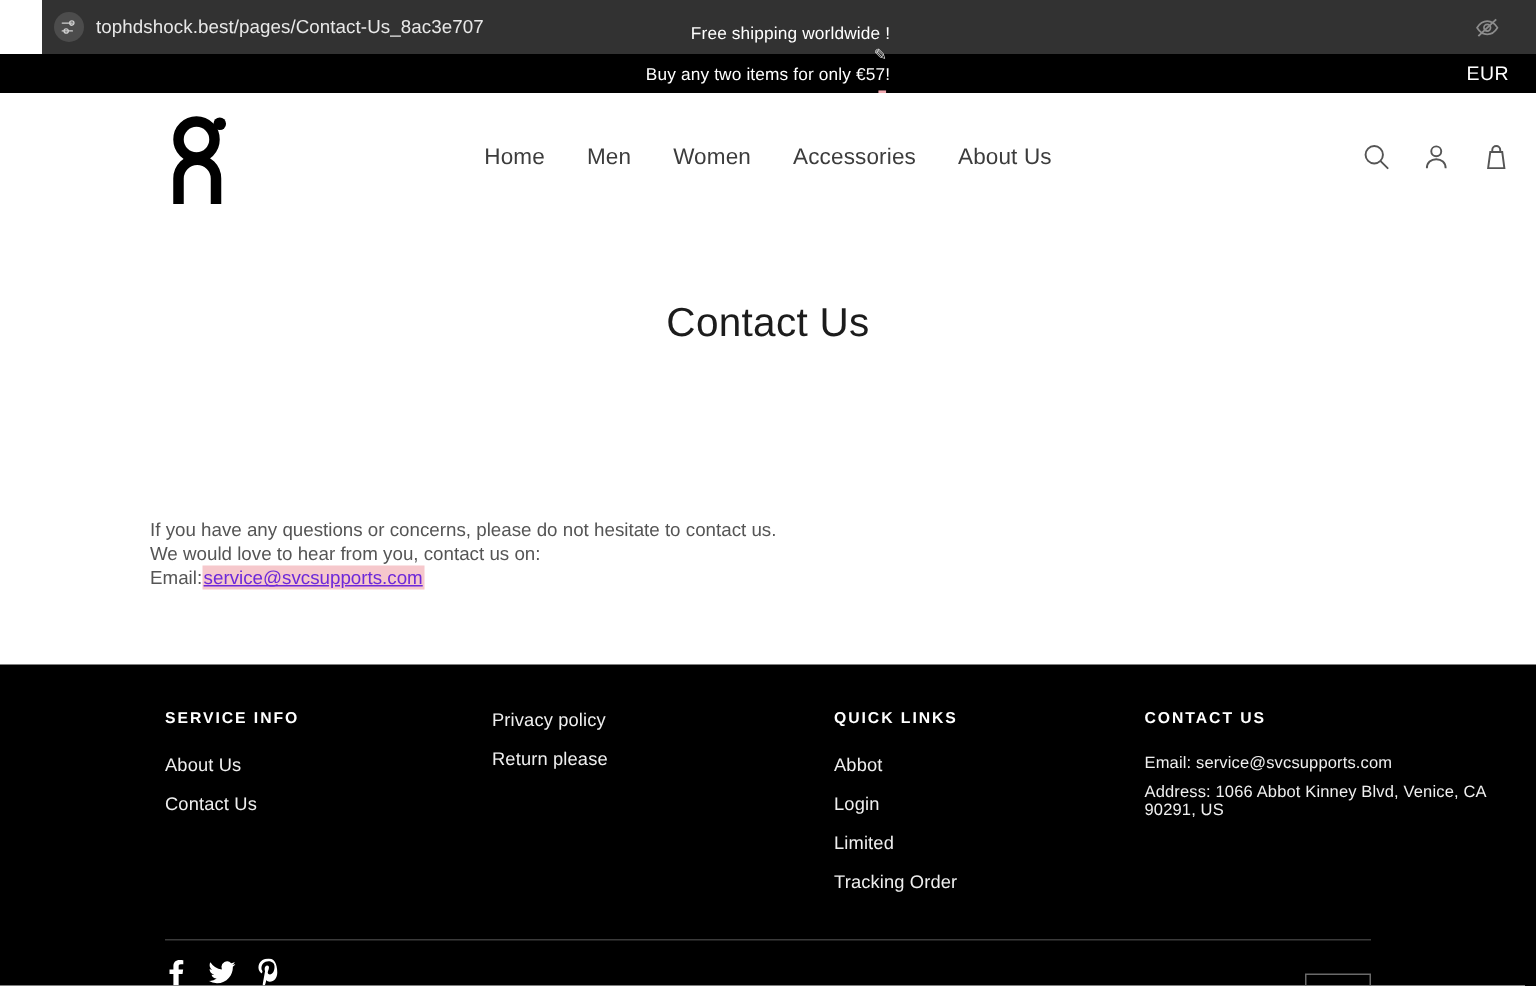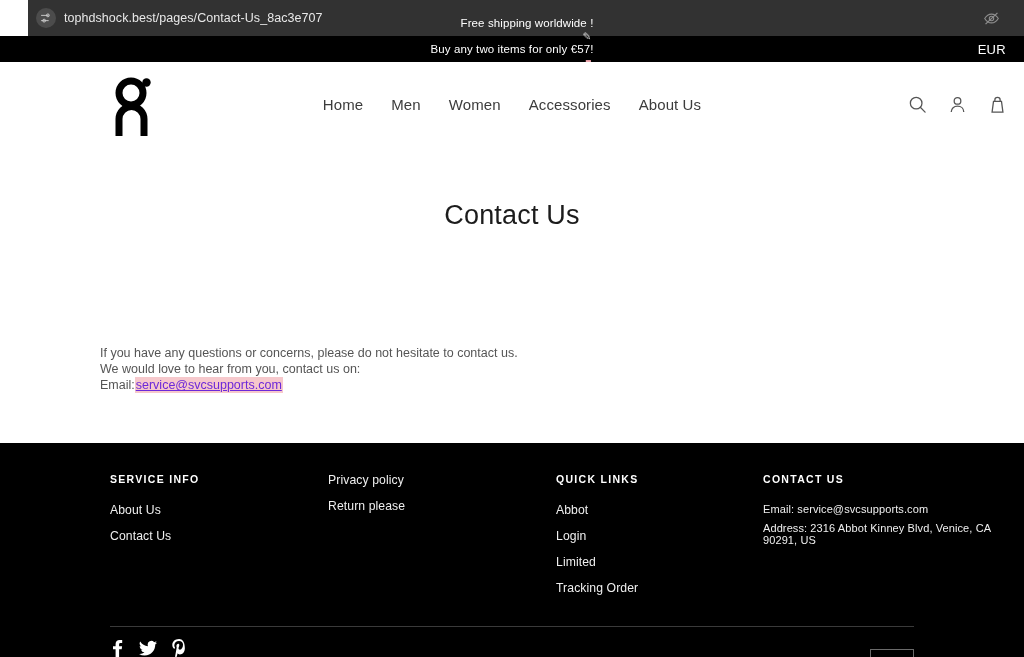--- a/index.html
+++ b/index.html
@@ -305,21 +305,21 @@
       <h4>QUICK LINKS</h4>
       <a href="#">Abbot</a>
       <a href="#">Login</a>
       <a href="#">Limited</a>
       <a href="#">Tracking Order</a>
     </div>
 
     <div class="fcol fcol-4">
       <h4>CONTACT US</h4>
       <span class="ftext">Email: service@svcsupports.com</span>
-      <span class="ftext">Address: 2316 Abbot Kinney Blvd, Venice, CA 90291, US</span>
+      <span class="ftext">Address: 1066 Abbot Kinney Blvd, Venice, CA 90291, US</span>
     </div>
   </div>
 
   <div class="footer-divider"></div>
 
   <div class="footer-bottom">
     <div class="socials">
       <a class="sico" href="#">
         <svg width="15" height="17" viewBox="0 0 12 17" aria-hidden="true">
           <path d="M7.6 17V9.3h2.6l.4-3H7.6V4.4c0-.9.25-1.5 1.55-1.5H10.7V.12C10.4.08 9.35 0 8.15 0 5.7 0 4.1 1.5 4.1 4.05V6.3H1.5v3h2.6V17z" fill="#ffffff"></path>

